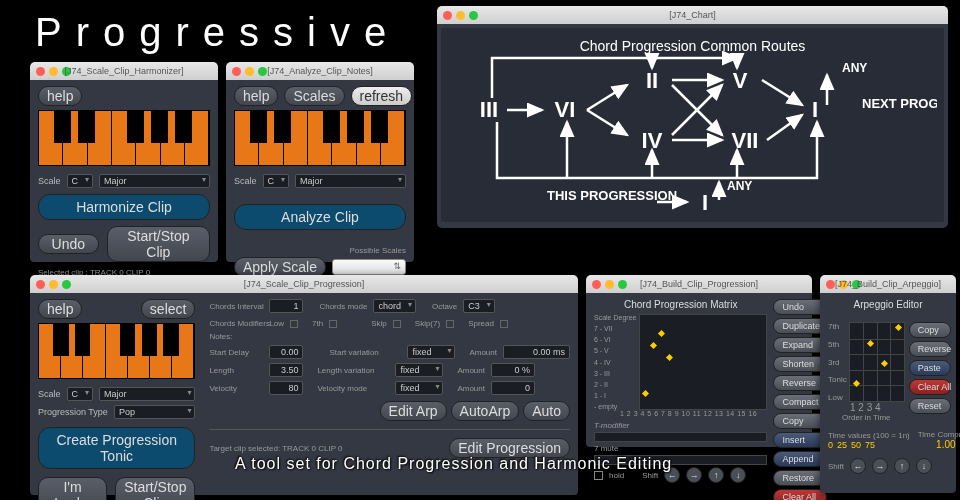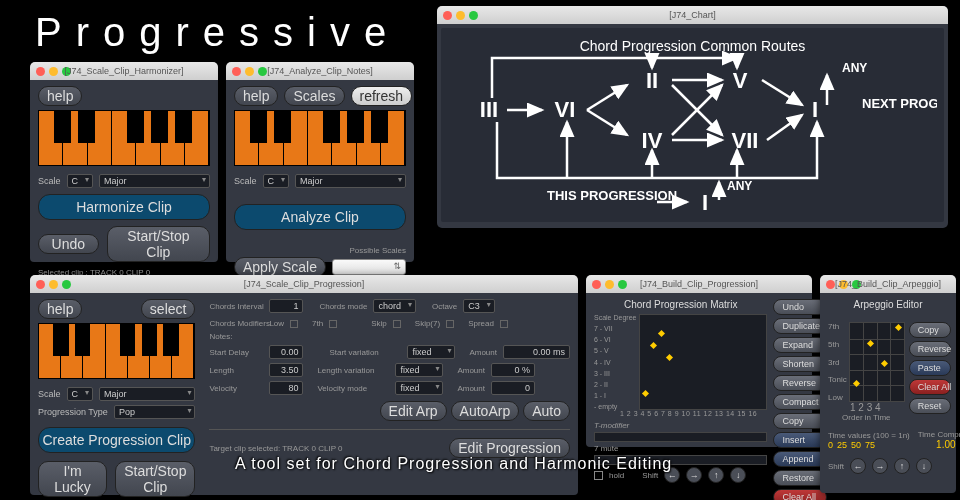--- a/index.html
+++ b/index.html
@@ -243,21 +243,21 @@
       </div>
       <div class="row">
           <span class="lbl">Scale</span>
         <span class="sel">C</span>
         <span class="sel" style="flex:1">Major</span>
       </div>
       <div class="row">
           <span class="lbl">Progression Type</span>
         <span class="sel" style="flex:1">Pop</span>
       </div>
-      <div class="btn dark wide" style="margin:8px 0;">Create Progression Clip</div>
+      <div class="btn dark wide" style="margin:8px 0;">Create Progression Tonic</div>
       <div class="row" style="gap:8px;align-items:center;">
         <span class="btn sm" style="flex:1">I'm Lucky</span>
         <span class="btn sm" style="flex:1">Start/Stop Clip</span>
       </div>
     </div>
 
     <div style="flex:1; font-size:9px;">
       <div class="row">
         <span class="lbl tiny" style="width:54px;">Chords Interval</span>
         <span class="numbox">1</span>

